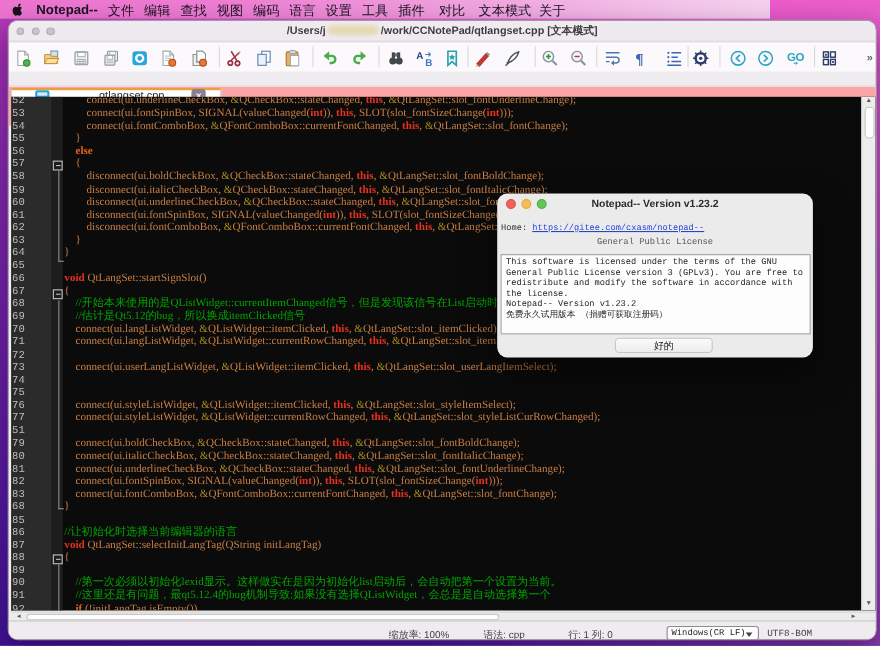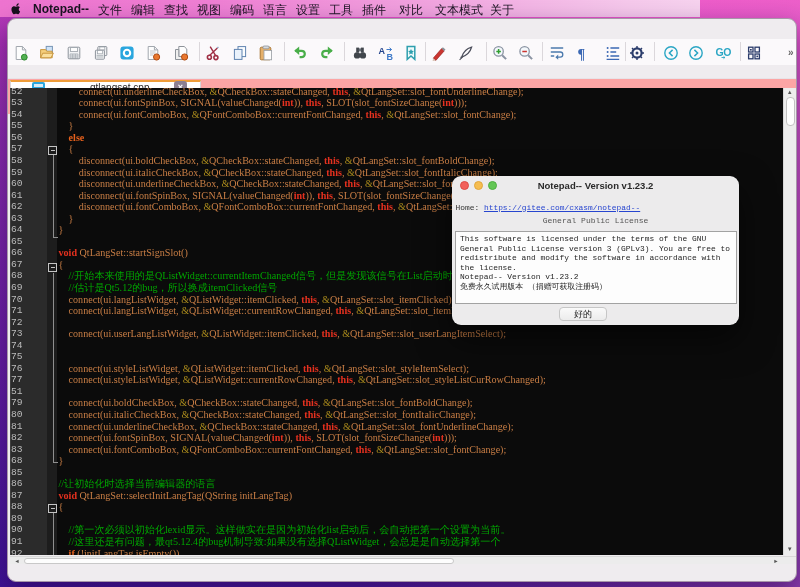--- a/index.html
+++ b/index.html
@@ -56,21 +56,21 @@
 #dialog{position:absolute;left:452px;top:176px;width:287px;height:149px;background:#ecebec;border-radius:9px;
  box-shadow:0 14px 34px rgba(0,0,0,.55),0 0 1px rgba(0,0,0,.4);font-family:"Liberation Mono",monospace}
 .dtl{position:absolute;top:4.5px;width:9px;height:9px;border-radius:50%}
 #dtitle{position:absolute;left:0;top:4px;width:100%;text-align:center;font-family:"Liberation Sans",sans-serif;
  font-size:9.5px;font-weight:bold;color:#2a2a2a}
 #dhome{position:absolute;left:3.5px;top:26.5px;font-size:7.9px;color:#333}
 #dhome a{color:#2745cf}
 #dgpl{position:absolute;left:0;top:40px;width:100%;text-align:center;font-size:8px;font-weight:normal;color:#555}
 #dbox{position:absolute;left:3px;top:54.5px;width:282px;height:73.5px;background:#fdfdfd;border:1px solid #a2a2a2;
  font-size:7.9px;line-height:9.6px;color:#1e1e1e;padding:2.5px 0 0 4px;white-space:pre}
-#dbtn{position:absolute;left:107px;top:131px;width:48px;height:13.5px;background:linear-gradient(#fafafa,#ececec);
+#dbtn{position:absolute;left:107px;top:131px;width:89px;height:13.5px;background:linear-gradient(#fafafa,#ececec);
  border:1px solid #c6c6c6;border-radius:4px;text-align:center;font-family:"Liberation Sans",sans-serif;
  font-size:9px;color:#1c1c1c;line-height:13px}
 </style></head><body>
 <div id="menubar">
  <svg style="position:absolute;left:10px;top:2px" width="12" height="14" viewBox="0 0 17 17">
       <path d="M9.1 4.4c.9-.1 1.9-.6 2.5-1.4.5-.7.9-1.7.8-2.7-.9.1-2 .7-2.6 1.4-.5.6-1 1.7-.7 2.7z" fill="#18101c"></path>
       <path d="M12.4 8.9c0-1.9 1.5-2.8 1.6-2.9-.9-1.3-2.3-1.5-2.8-1.5-1.2-.1-2.3.7-2.9.7-.6 0-1.5-.7-2.5-.7-1.3 0-2.5.8-3.1 1.9-1.4 2.3-.4 5.8.9 7.7.7.9 1.4 2 2.4 1.9 1-.1 1.3-.6 2.5-.6s1.5.6 2.5.6 1.7-.9 2.3-1.9c.7-1.1 1-2.1 1-2.2-.1 0-1.9-.8-1.9-3z" fill="#18101c"></path>
     </svg>
  <b style="left:33px">Notepad--</b>
     <span style="left:98px">文件</span>
@@ -80,20 +80,26 @@
     <span style="left:230px">编码</span>
     <span style="left:263px">语言</span>
     <span style="left:296px">设置</span>
     <span style="left:329px">工具</span>
     <span style="left:362px">插件</span>
     <span style="left:399px">对比</span>
     <span style="left:435px">文本模式</span>
     <span style="left:490px">关于</span>
 </div>
 <div id="window">
+ <div id="titlebar">
+  <div class="tl" style="left:6.9px"></div>
+      <div class="tl" style="left:20.7px"></div>
+      <div class="tl" style="left:34.4px"></div>
+  <div id="wtitle">/Users/j<span class="blur"></span>/work/CCNotePad/qtlangset.cpp [文本模式]</div>
+ </div>
  <div id="toolbar">
       <div class="ti" style="left:5.0px"><svg width="16" height="16" viewBox="0 0 16 16">
           <path d="M3.2 1.5h6.2l3.4 3.4v9.6H3.2z" fill="#fdfdfd" stroke="#a2a7ae" stroke-width="1"></path>
           <path d="M9.4 1.5v3.4h3.4" fill="none" stroke="#a2a7ae"></path>
           <circle cx="11.3" cy="12.2" r="2.9" fill="#52b152" stroke="#2e8a2e"></circle>
         </svg></div>
       <div class="ti" style="left:31.0px"><svg width="16" height="16" viewBox="0 0 16 16">
           <rect x="7.2" y="1.4" width="6.2" height="7.6" fill="#cfe3f7" stroke="#7896b5"></rect>
           <path d="M1.6 12.8V4.6h5l1.2 1.6h5.4v6.6z" fill="#f5cf7d" stroke="#c49036" stroke-width=".9"></path>
           <path d="M1.6 12.8l2.2-4.6h10.6l-2.4 4.6z" fill="#fadf9e" stroke="#c49036" stroke-width=".9"></path>
@@ -300,20 +306,27 @@
         <div class="arr" style="top:1px">▲</div>
         <div id="vthumb"></div>
         <div class="arr" style="bottom:3px">▼</div>
       </div>
  </div>
  <div id="hscroll">
       <div id="hthumb"></div>
       <div class="arr" style="left:3px;top:1px;font-size:5.5px;width:8px">◄</div>
       <div class="arr" style="left:auto;right:16px;top:1px;font-size:5.5px;width:8px">►</div>
     </div>
+ <div id="statusbar">
+  <div class="s" style="left:345.5px">缩放率: 100%</div>
+  <div class="s" style="left:431.5px">语法: cpp</div>
+  <div class="s" style="left:508.5px">行: 1 列: 0</div>
+  <div id="combo">Windows(CR LF)</div>
+  <div class="s" style="left:689.5px;font-family:'Liberation Mono',monospace;font-size:8.5px;color:#444">UTF8-BOM</div>
+ </div>
 </div>
 <div id="dialog">
  <div class="dtl" style="left:7.5px;background:#f2605a;border:.5px solid #dd4b45"></div>
  <div class="dtl" style="left:21.5px;background:#f6bd50;border:.5px solid #e0a73c"></div>
  <div class="dtl" style="left:35.5px;background:#63c655;border:.5px solid #4eae41"></div>
  <div id="dtitle">Notepad-- Version v1.23.2</div>
  <div id="dhome">Home: <a href="#">https://gitee.com/cxasm/notepad--</a></div>
  <div id="dgpl">General Public License</div>
  <div id="dbox">This software is licensed under the terms of the GNU
 General Public License version 3 (GPLv3). You are free to

